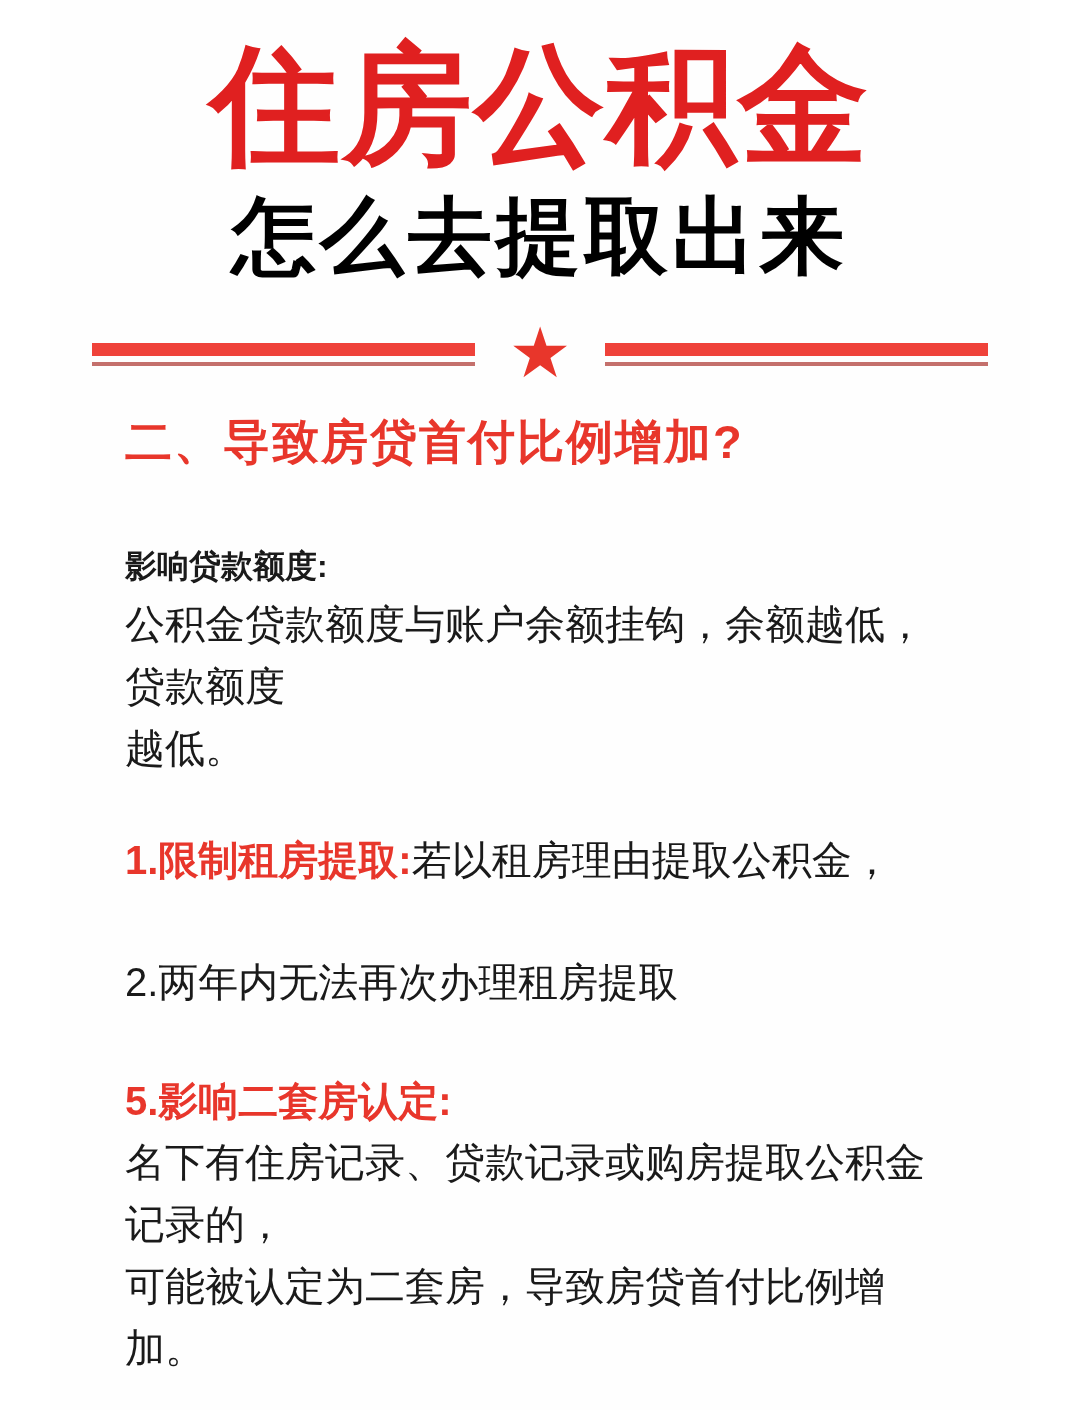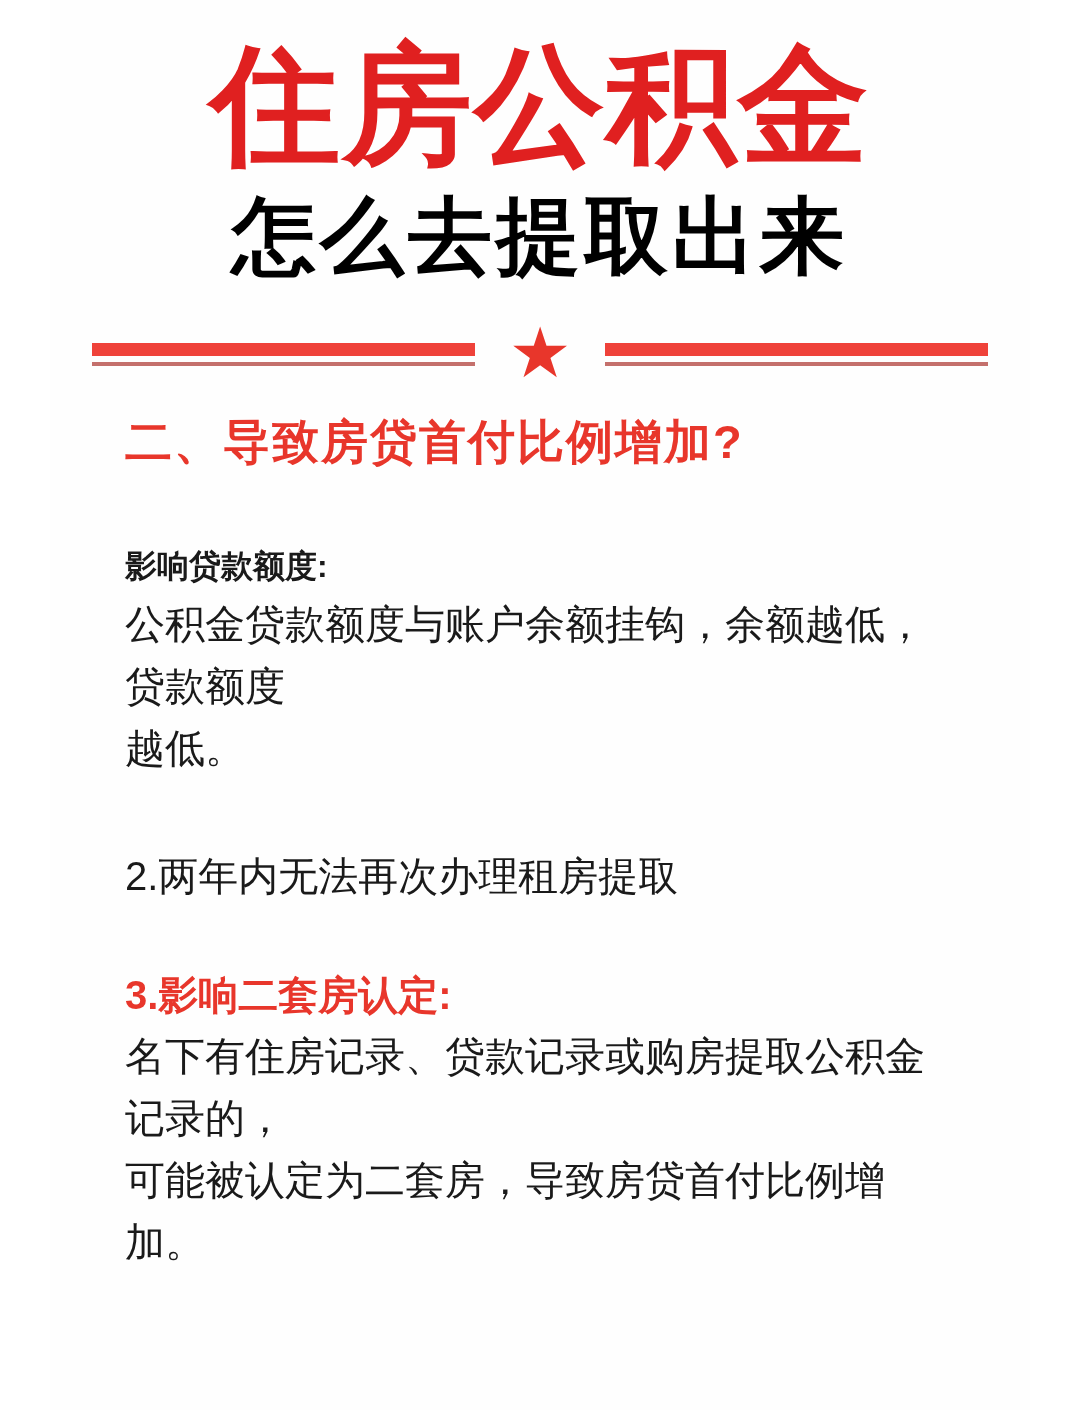--- a/index.html
+++ b/index.html
@@ -153,24 +153,27 @@
   <main class="content">
 
     <h3 class="section-heading">二、导致房贷首付比例增加?</h3>
 
     <div class="intro-block">
       <div class="intro-label">影响贷款额度:</div>
       <div class="intro-text">公积金贷款额度与账户余额挂钩，余额越低，贷款额度
 越低。</div>
     </div>
 
+    <div class="item-1">
+      <span class="red-label">1.限制租房提取:</span><span>若以租房理由提取公积金，</span>
+    </div>
 
     <div class="item-2">2.两年内无法再次办理租房提取</div>
 
     <div class="item-3">
-      <div class="item-3-label">3.影响二套房认定:</div>
+      <div class="item-3-label">5.影响二套房认定:</div>
       <div class="item-3-text">名下有住房记录、贷款记录或购房提取公积金记录的，
 可能被认定为二套房，导致房贷首付比例增加。</div>
     </div>
 
   </main>
 
 </div>
 
 </body></html>

